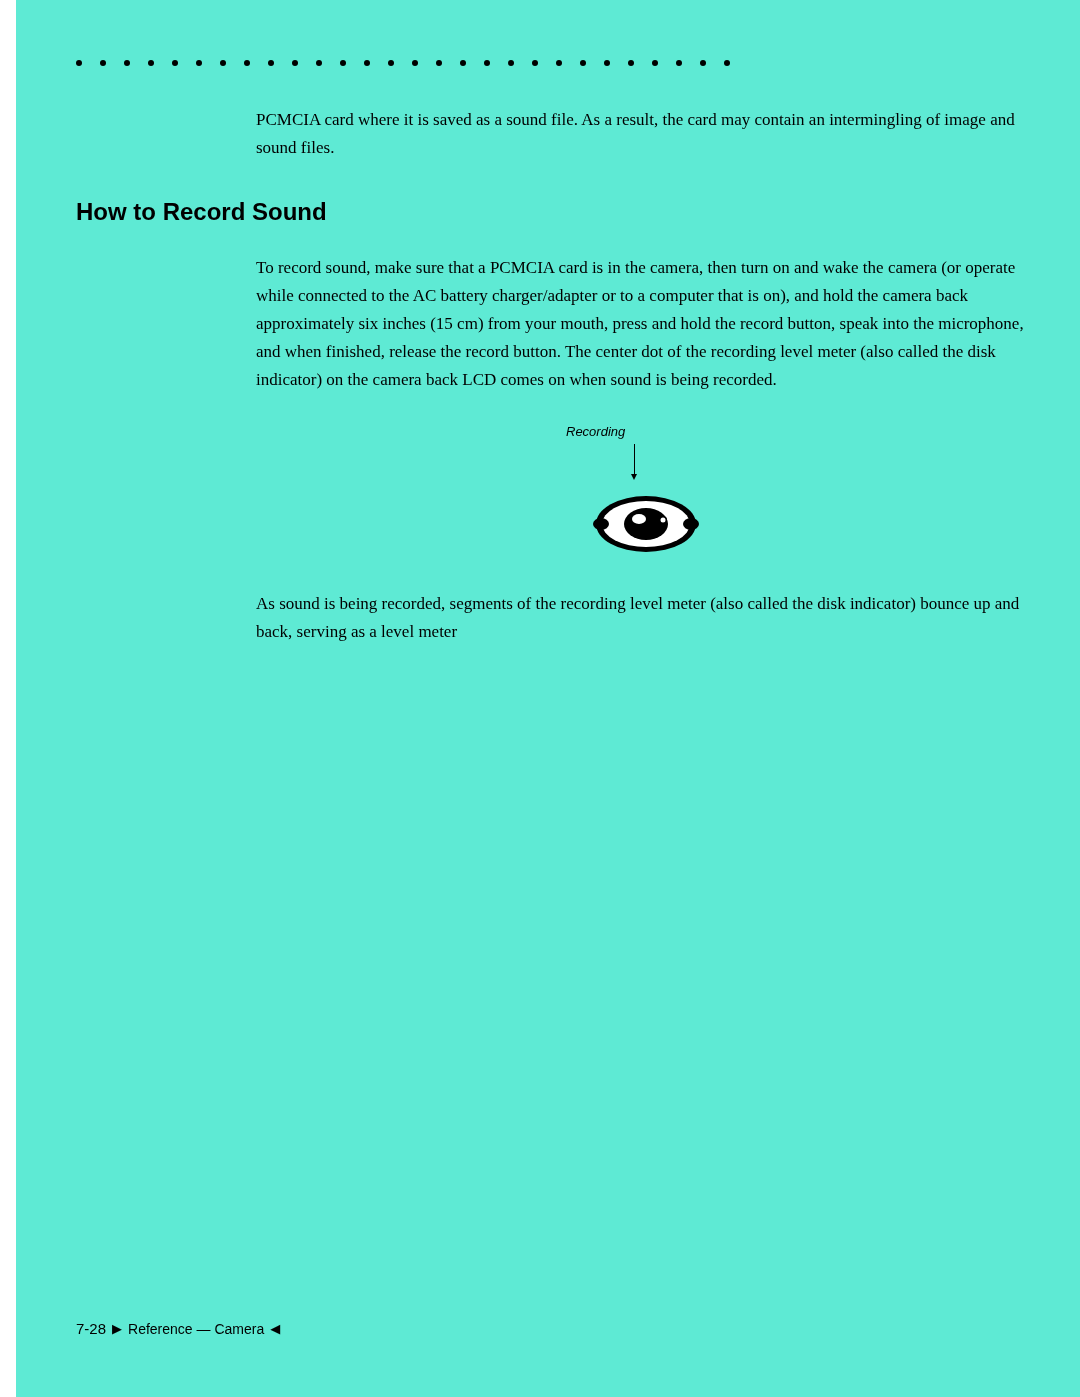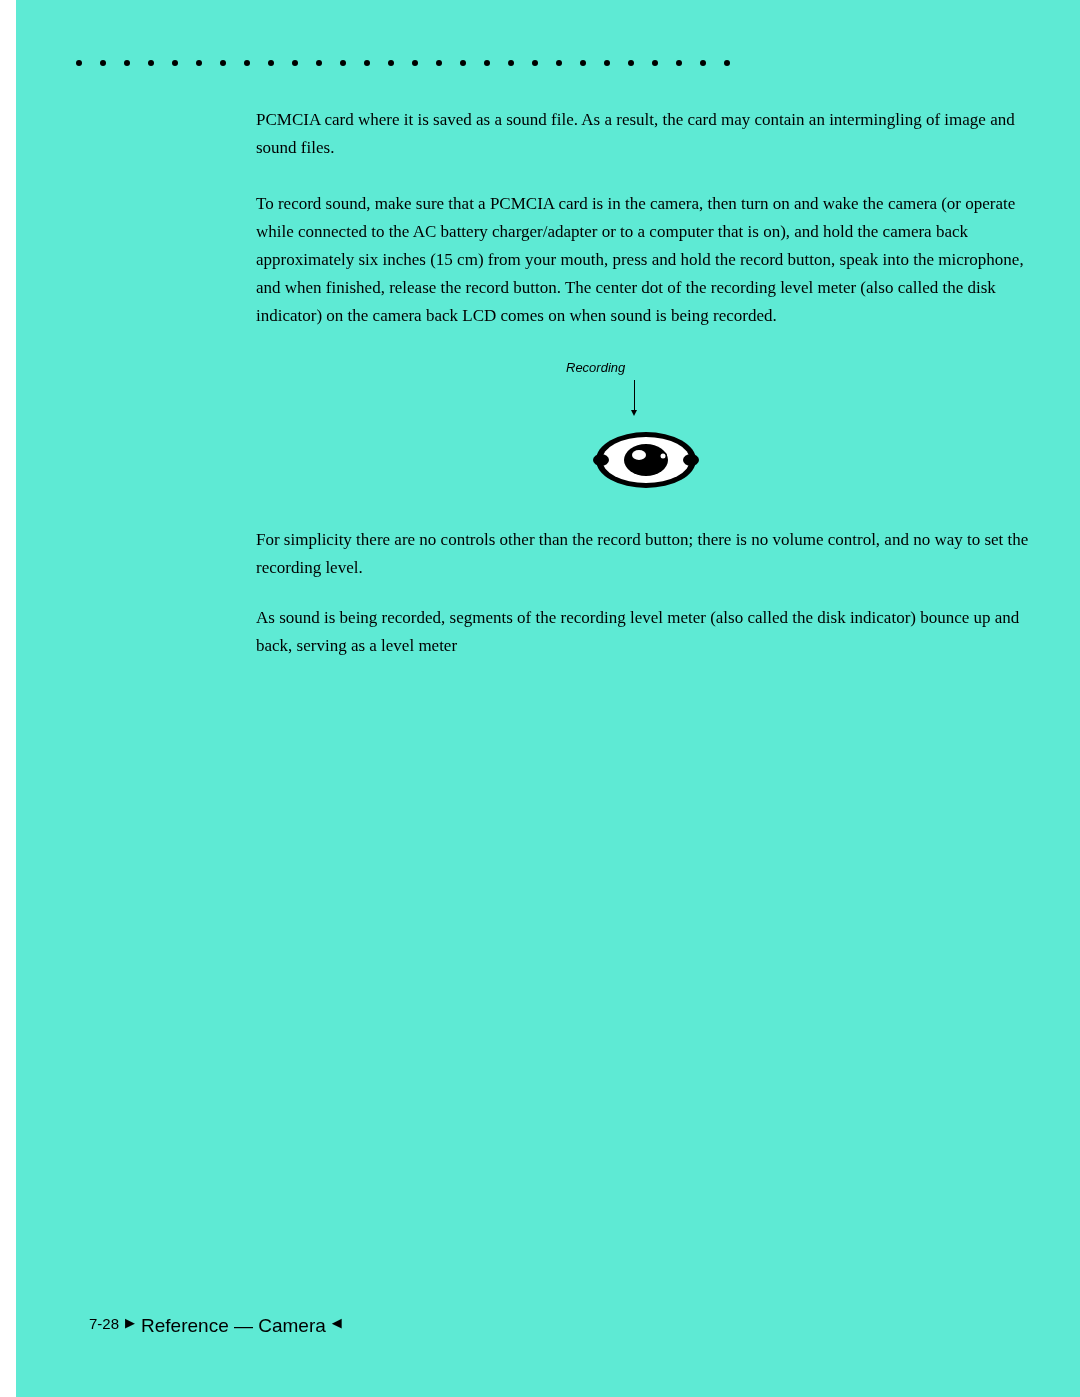--- a/index.html
+++ b/index.html
@@ -66,45 +66,45 @@
     .recording-diagram {
       display: flex;
       flex-direction: column;
       align-items: center;
       margin: 30px 0 36px 0;
     }
 
     .footer-bar {
       position: absolute;
       bottom: 60px;
-      left: 73px;
+      left: 60px;
       right: 60px;
       display: flex;
-      align-items: flex-start;
+      align-items: center;
       font-size: 15px;
       font-family: 'Arial', 'Helvetica', sans-serif;
       color: #000;
     }
 
     .footer-page {
       font-size: 15px;
     }
 
     .footer-arrow-right {
       margin: 0 6px;
       font-size: 13px;
     }
 
     .footer-arrow-left {
       margin: 0 6px;
       font-size: 13px;
     }
 
     .footer-text {
-      font-size: 19px;
+      font-size: 14px;
     }
   </style>
 </head>
 <body>
 
 <div class="page-container">
 
   <div class="dots-row">
     <div class="dot"></div>
     <div class="dot"></div>
@@ -133,20 +133,21 @@
     <div class="dot"></div>
     <div class="dot"></div>
     <div class="dot"></div>
     <div class="dot"></div>
   </div>
 
   <div class="content-area">
     <p class="paragraph">PCMCIA card where it is saved as a sound file. As a result, the card may contain an intermingling of image and sound files.</p>
   </div>
 
+  <h2 class="section-heading">How to Record Sound</h2>
 
   <div class="content-area">
     <p class="paragraph">To record sound, make sure that a PCMCIA card is in the camera, then turn on and wake the camera (or operate while connected to the AC battery charger/adapter or to a computer that is on), and hold the camera back approximately six inches (15 cm) from your mouth, press and hold the record button, speak into the microphone, and when finished, release the record button. The center dot of the recording level meter (also called the disk indicator) on the camera back LCD comes on when sound is being recorded.</p>
 
     <div class="recording-diagram">
       <div style="position: relative; width: 220px; height: 130px;">
 
         <span style="position: absolute; top: 0; left: 30px; font-size: 13px; font-family: Arial, sans-serif; font-style: italic;">Recording</span>
 
         <div style="position: absolute; top: 20px; left: 98px; width: 1px; height: 32px; background: #000;"></div>
@@ -166,21 +167,20 @@
           <circle cx="72" cy="44" r="4" fill="black"></circle>
           <circle cx="72" cy="44" r="2.5" fill="white"></circle>
 
           <ellipse cx="10" cy="48" rx="8" ry="6" fill="black"></ellipse>
 
           <ellipse cx="100" cy="48" rx="8" ry="6" fill="black"></ellipse>
         </svg>
       </div>
     </div>
 
-    <p class="paragraph">For simplicity there are no controls other than the record button; there is no volume control, and no way to set the recording level.</p>
     <p class="paragraph">As sound is being recorded, segments of the recording level meter (also called the disk indicator) bounce up and back, serving as a level meter</p>
   </div>
 
   <div class="footer-bar">
     <span class="footer-page">7-28</span>
     <span class="footer-arrow-right">▶</span>
     <span class="footer-text">Reference — Camera</span>
     <span class="footer-arrow-left">◀</span>
   </div>
 

